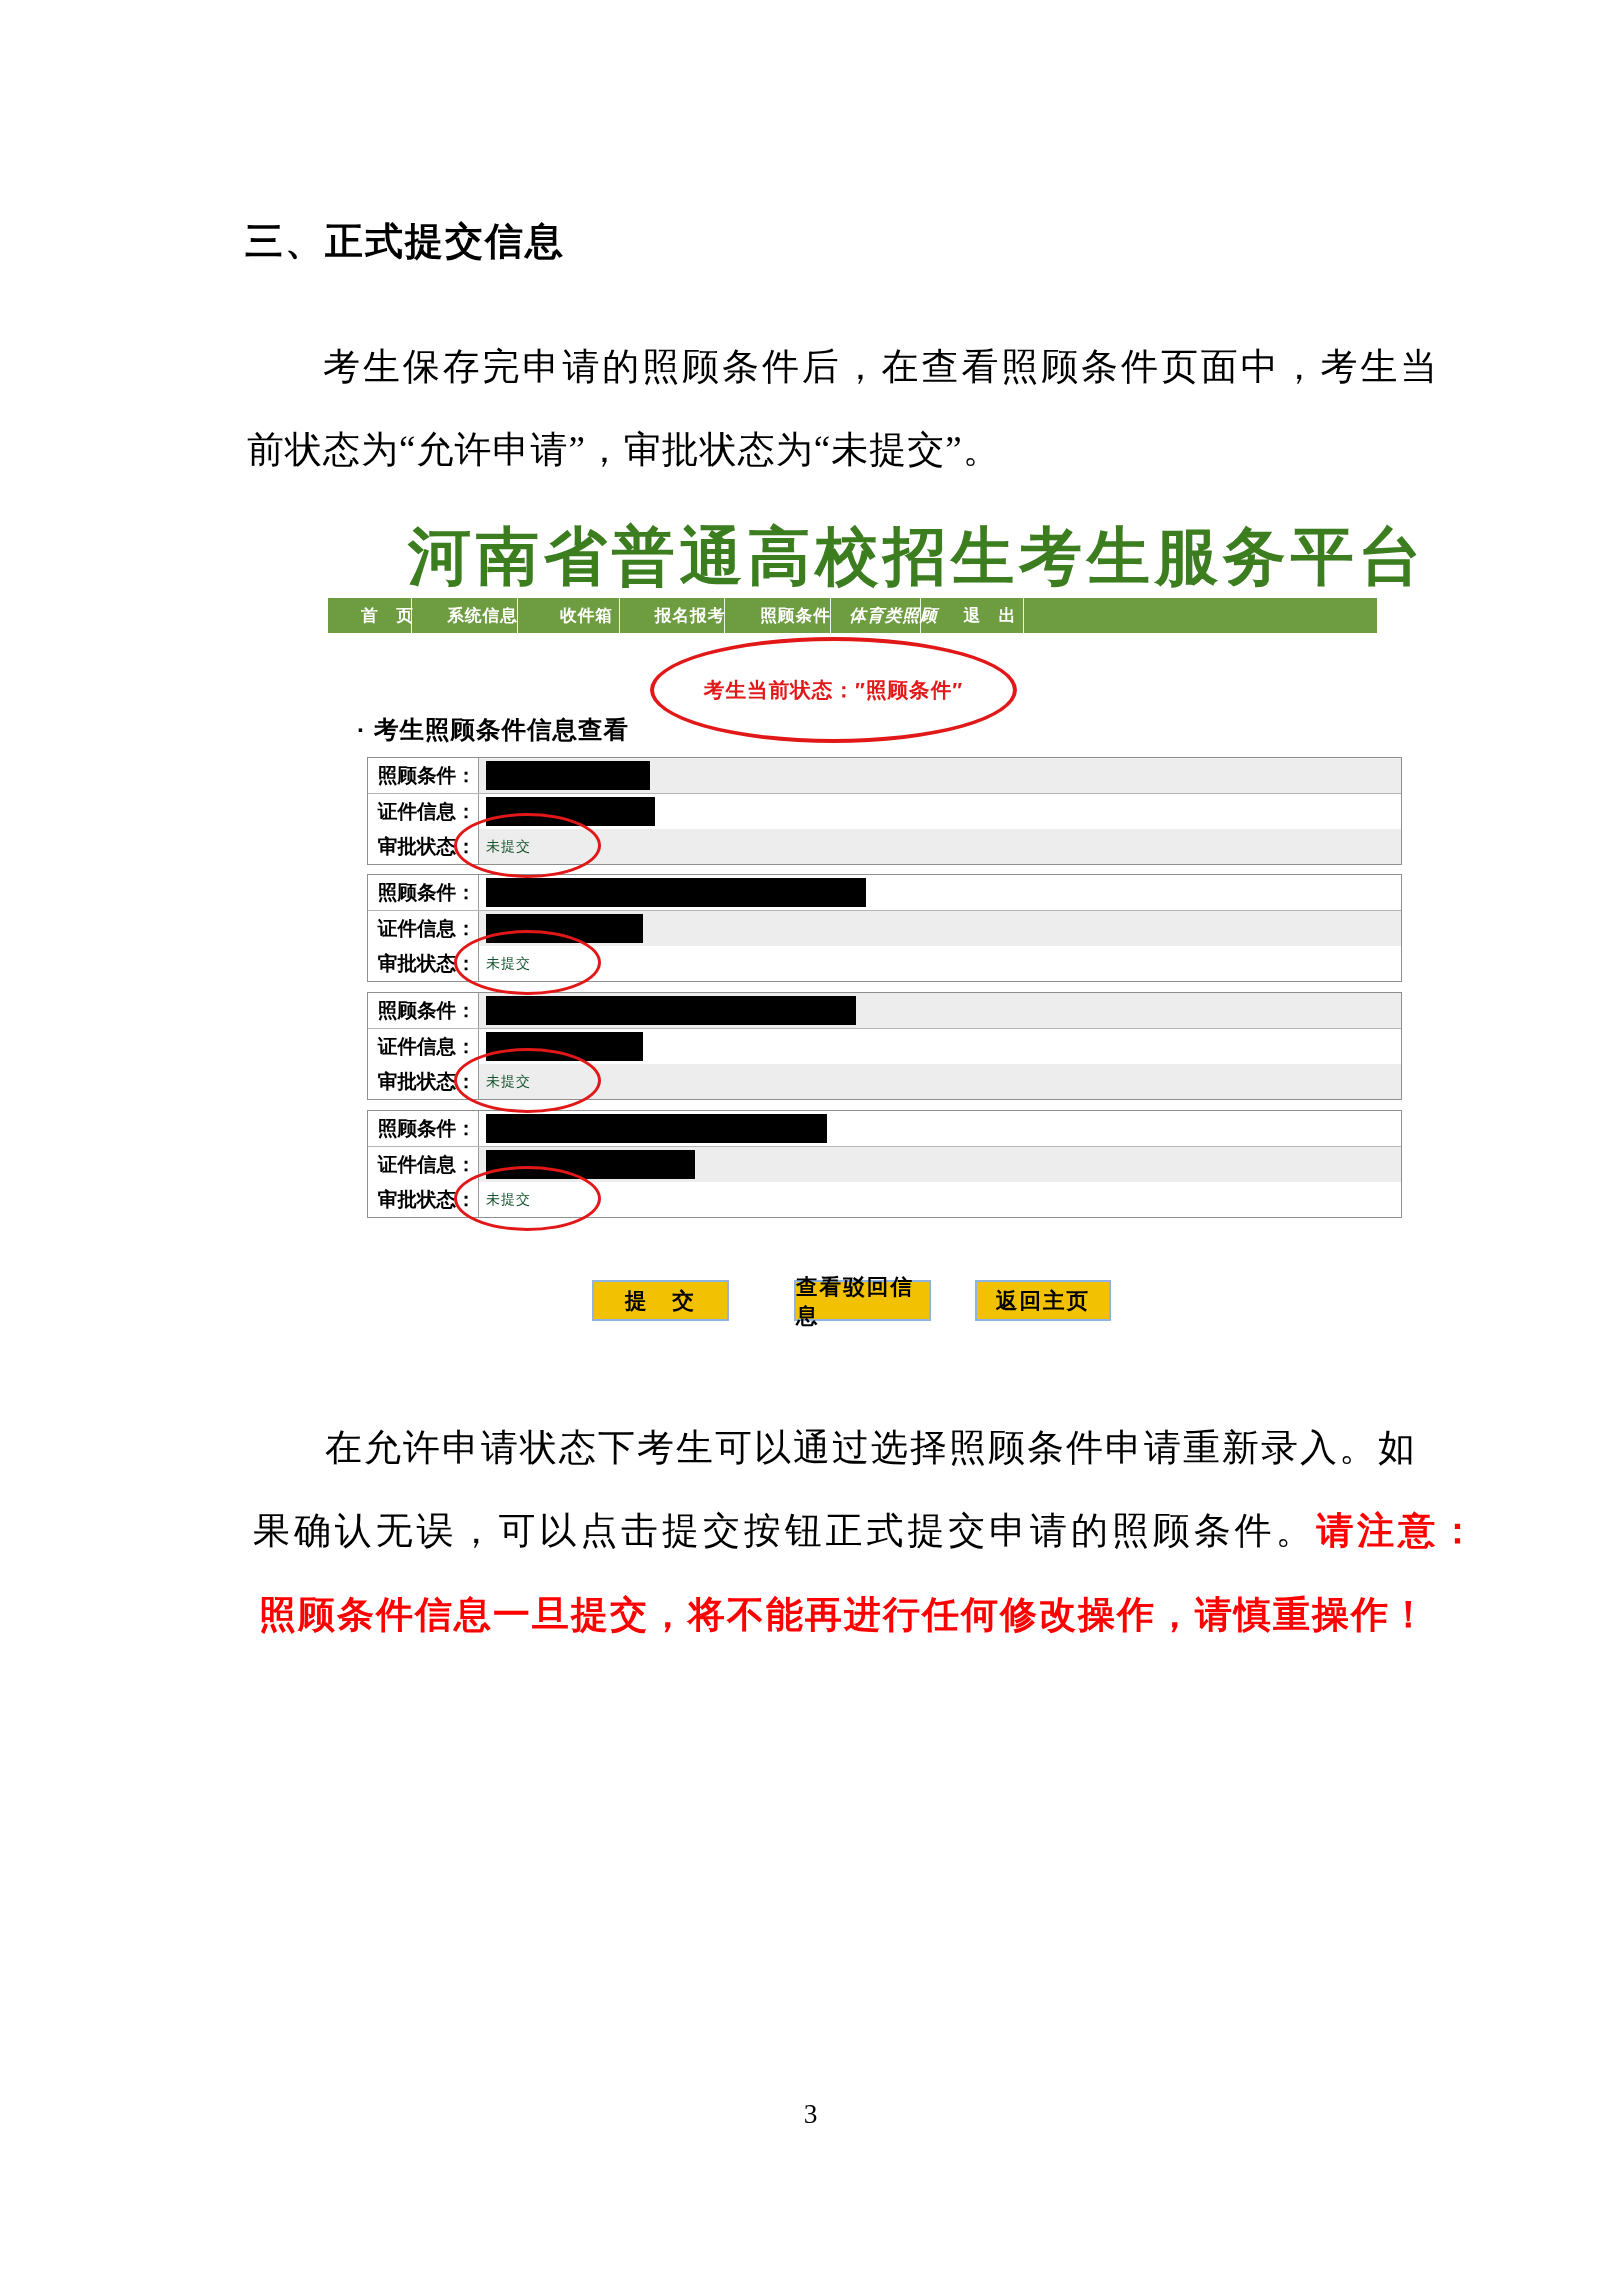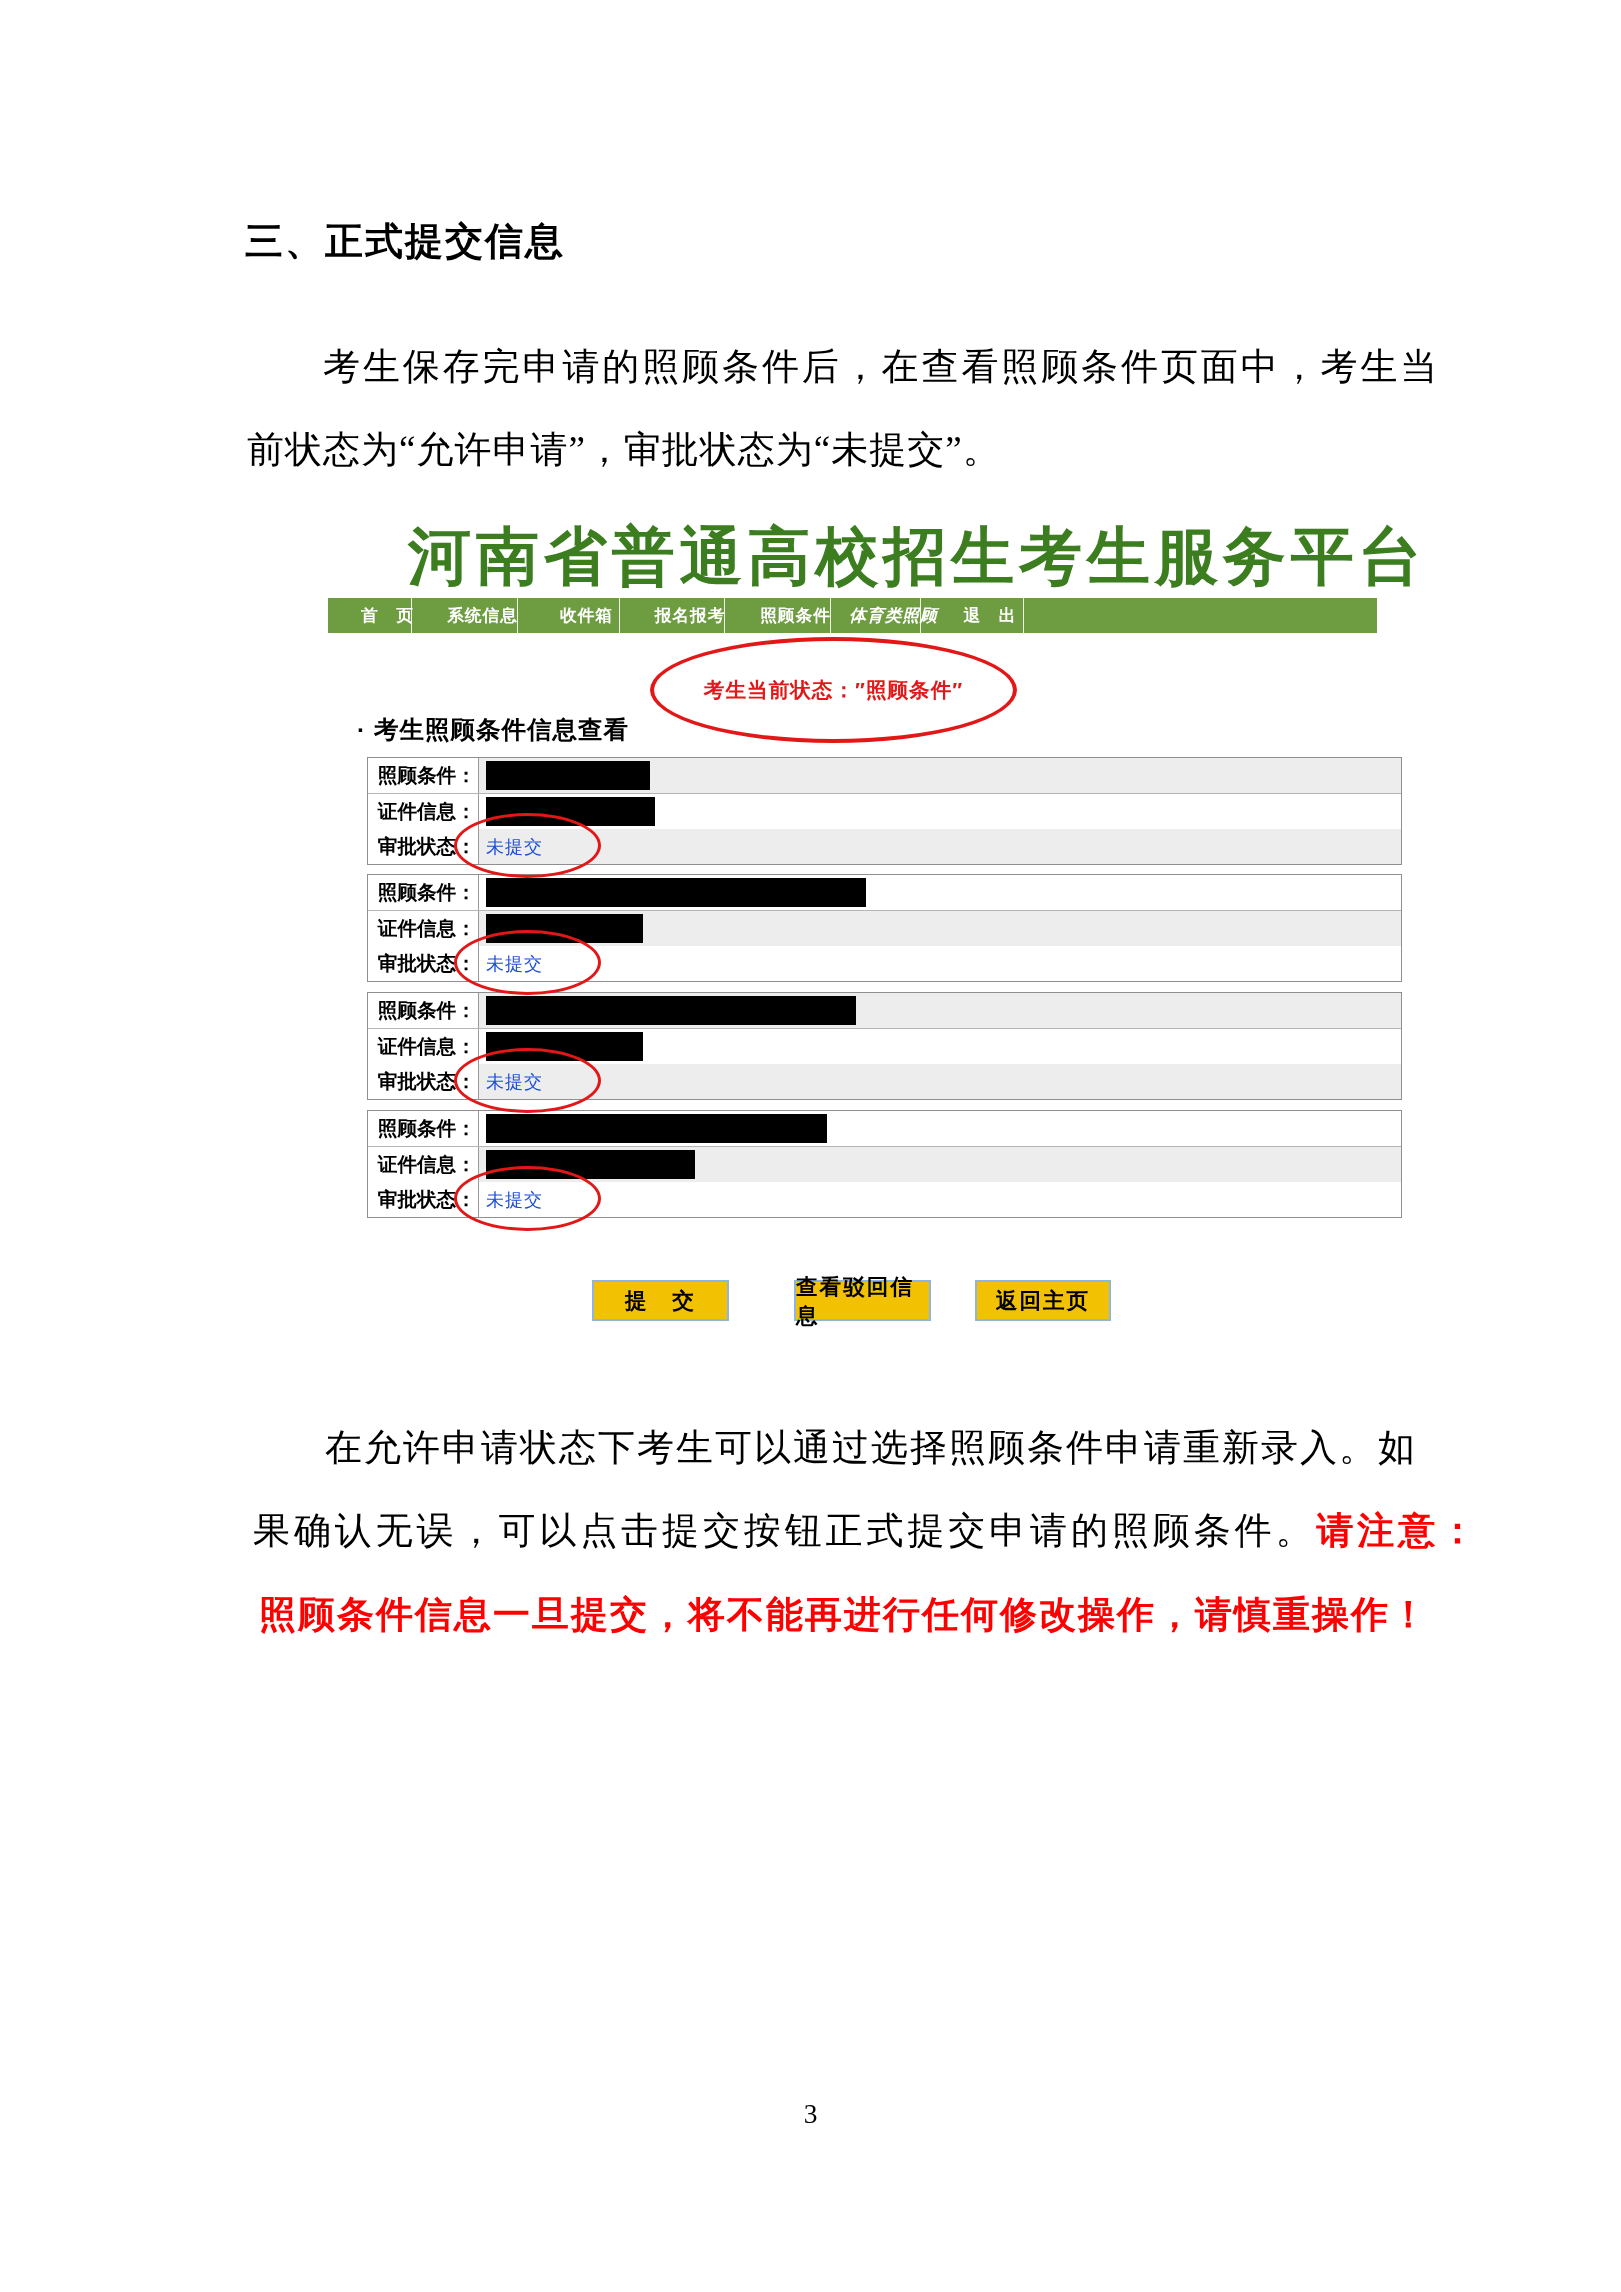--- a/index.html
+++ b/index.html
@@ -53,21 +53,21 @@
     border:1px solid #8f8f8f;background:#fff;}
   .trow{height:35px;display:flex;align-items:stretch;}
   .trow + .trow{border-top:1px solid #b5b5b5;}
   .tlabel{width:111px;box-sizing:border-box;border-right:1px solid #9a9a9a;
     display:flex;align-items:center;padding-left:9.8px;background:#fff;
     font-family:"Liberation Sans",sans-serif;font-weight:bold;font-size:19.6px;}
   .tvalue{flex:1;display:flex;align-items:center;padding-left:6.9px;}
   .v-g{background:var(--row-gray);}
   .v-w{background:#ffffff;}
   .redacted-bar{height:29px;background:#000;}
-  .status-text{font-size:18px;color:#1d4ed8;letter-spacing:1px;}
+  .status-text{font-size:14px;color:#14532d;letter-spacing:1px;}
   .small-ellipse{position:absolute;left:86px;top:55px;width:147px;height:65px;
     box-sizing:border-box;border:3.9px solid var(--annotation-red);border-radius:50%;
     z-index:3;pointer-events:none;}
 
   .ybtn{position:absolute;top:1280px;height:41px;box-sizing:border-box;
     background:var(--button-yellow);border:2px solid var(--button-border);
     display:flex;align-items:center;justify-content:center;cursor:pointer;
     font-family:"Liberation Sans",sans-serif;font-weight:bold;font-size:21.6px;letter-spacing:2px;}
   .btn-submit{left:592px;width:137px;}
   .btn-reject{left:794px;width:137px;}

